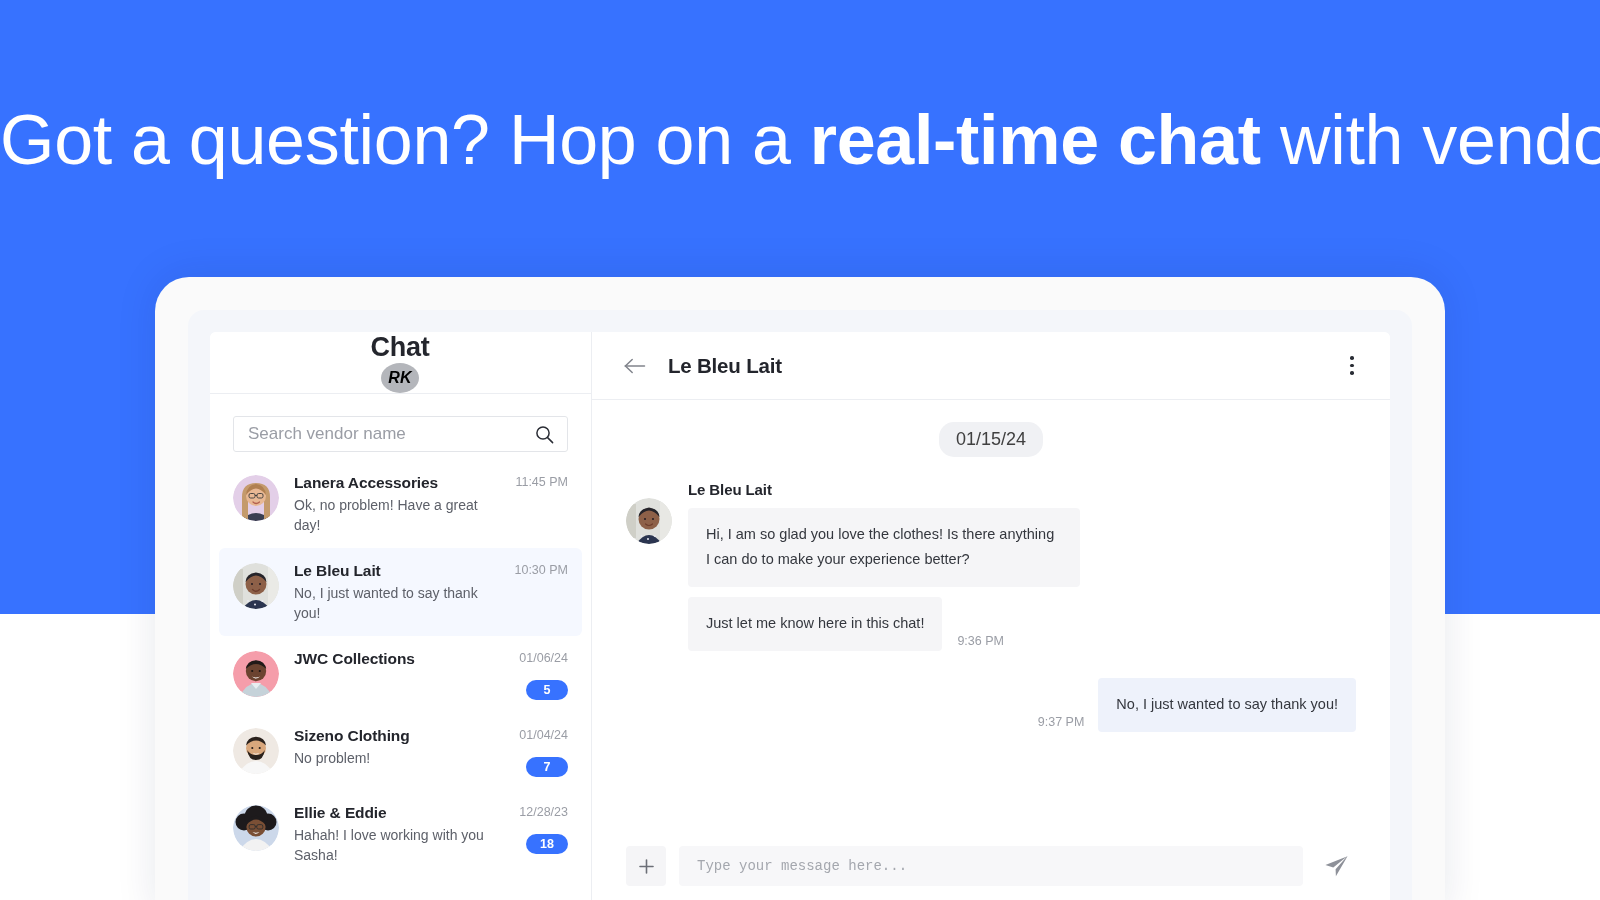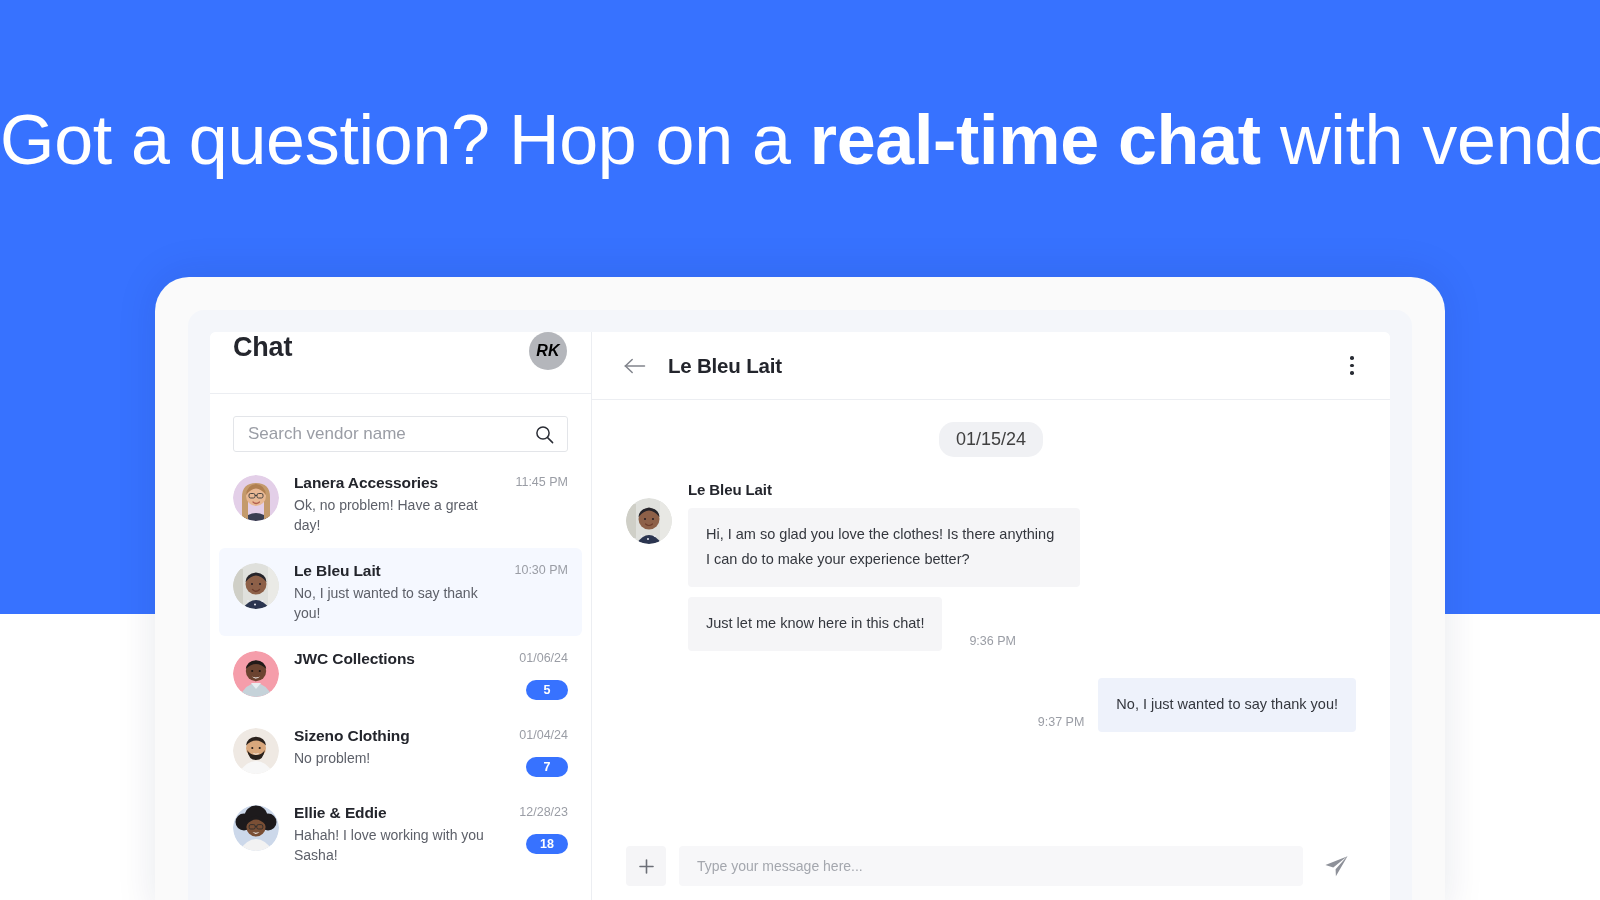--- a/index.html
+++ b/index.html
@@ -76,23 +76,25 @@
     width: 382px;
     height: 100%;
     background: #ffffff;
     border-right: 1px solid #eceef2;
     position: relative;
     flex: none;
   }
   #sidebar-header {
     height: 62px;
     display: flex;
+    align-items: center;
     justify-content: space-between;
     padding: 0 24px 0 23px;
     border-bottom: 1px solid #eceef2;
+    flex-direction: column;
   }
   #chat-title {
     font-size: 27px;
     font-weight: 700;
     color: #24262d;
     letter-spacing: -0.2px;
   }
   #user-avatar {
     width: 38px; height: 38px;
     border-radius: 50%;
@@ -282,21 +284,21 @@
     padding: 14px 18px 15px 18px;
     font-size: 14.5px;
     line-height: 25px;
     color: #34373e;
     max-width: 392px;
   }
   .bubble-row { display: flex; align-items: flex-end; }
   .bubble-time {
     font-size: 12.5px;
     color: #9a9da5;
-    margin-left: 27px;
+    margin-left: 15px;
     padding-bottom: 3px;
     white-space: nowrap;
   }
   .spacer-10 { height: 10px; }
 
   .msg-group-out {
     display: flex;
     justify-content: flex-end;
     align-items: flex-end;
     margin-top: 27px;
@@ -346,21 +348,21 @@
     border-radius: 4px;
     display: flex;
     align-items: center;
     padding: 0 18px;
   }
   #message-input {
     flex: 1;
     border: none;
     outline: none;
     background: transparent;
-    font-family: Liberation Sans, sans-serif;
+    font-family: Liberation Mono, monospace;
     font-size: 14px;
     color: #34373e;
   }
   #message-input::placeholder { color: #a4a7ae; }
   #send-btn {
     width: 40px; height: 40px;
     display: flex; align-items: center; justify-content: center;
     color: #8e9199;
     flex: none;
   }

